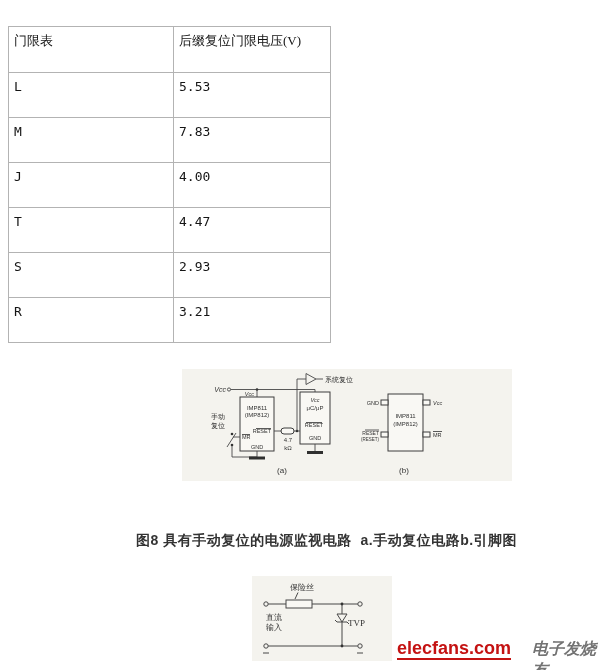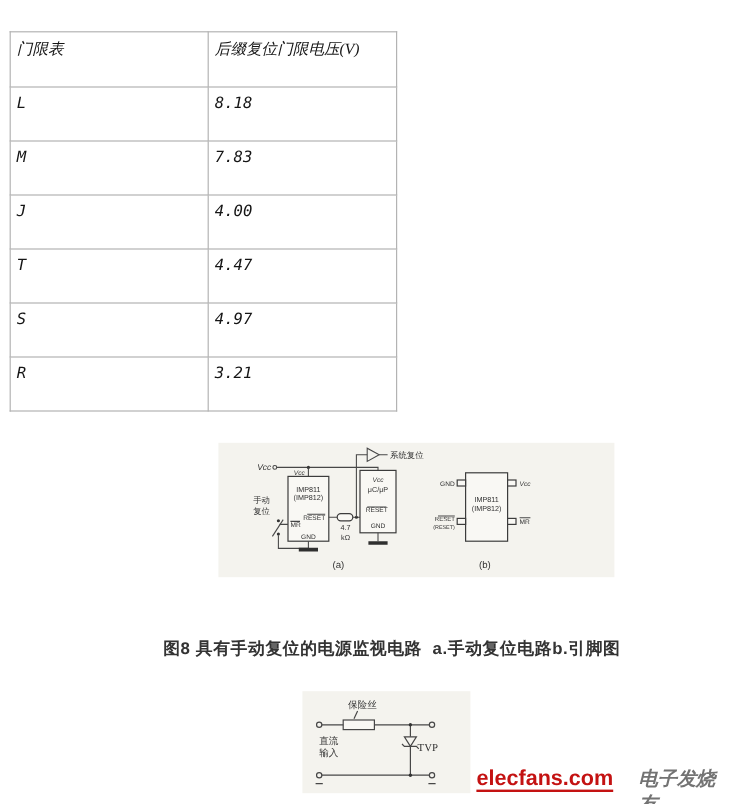--- a/index.html
+++ b/index.html
@@ -2,21 +2,21 @@
 <html><head>
 <meta charset="utf-8">
 <style>
   html,body{margin:0;padding:0;}
   body{
     width:610px;height:670px;position:relative;background:#ffffff;overflow:hidden;
     font-family:"Liberation Sans",sans-serif;color:#111;
   }
   
   .tbl{
-    position:absolute;left:8px;top:26px;width:323px;border-collapse:collapse;table-layout:fixed;font-style:italic;
+    position:absolute;left:8px;top:26px;width:323px;border-collapse:collapse;table-layout:fixed;
   }
   .tbl td{
     border:1px solid #b3b3b3;vertical-align:top;padding:6px 3px 0 5px;
     font-size:13px;line-height:15px;color:#151515;background:#fff;
   }
   .tbl .c1{width:156px;}
   .tbl tr{height:45px;}
   .tbl tr.hdr{height:46px;}
   .cn{font-family:"Liberation Serif",serif;}
   .mono{font-family:"DejaVu Sans Mono","Liberation Mono",monospace;}
@@ -57,37 +57,37 @@
 <body>
 
 <table class="tbl">
   <tbody>
       <tr class="hdr">
     <td class="c1 cn">门限表</td>
     <td class="cn">后缀复位门限电压(V)</td>
   </tr>
   <tr>
     <td class="c1 mono">L</td>
-    <td class="mono">8.18</td>
+    <td class="mono">5.53</td>
   </tr>
   <tr>
     <td class="c1 mono">M</td>
     <td class="mono">7.83</td>
   </tr>
   <tr>
     <td class="c1 mono">J</td>
     <td class="mono">4.00</td>
   </tr>
   <tr>
     <td class="c1 mono">T</td>
     <td class="mono">4.47</td>
   </tr>
   <tr>
     <td class="c1 mono">S</td>
-    <td class="mono">4.97</td>
+    <td class="mono">2.93</td>
   </tr>
   <tr>
     <td class="c1 mono">R</td>
     <td class="mono">3.21</td>
   </tr>
 </tbody>
   </table>
 
 <svg class="figab" width="330" height="112" viewBox="0 0 330 112">
 

